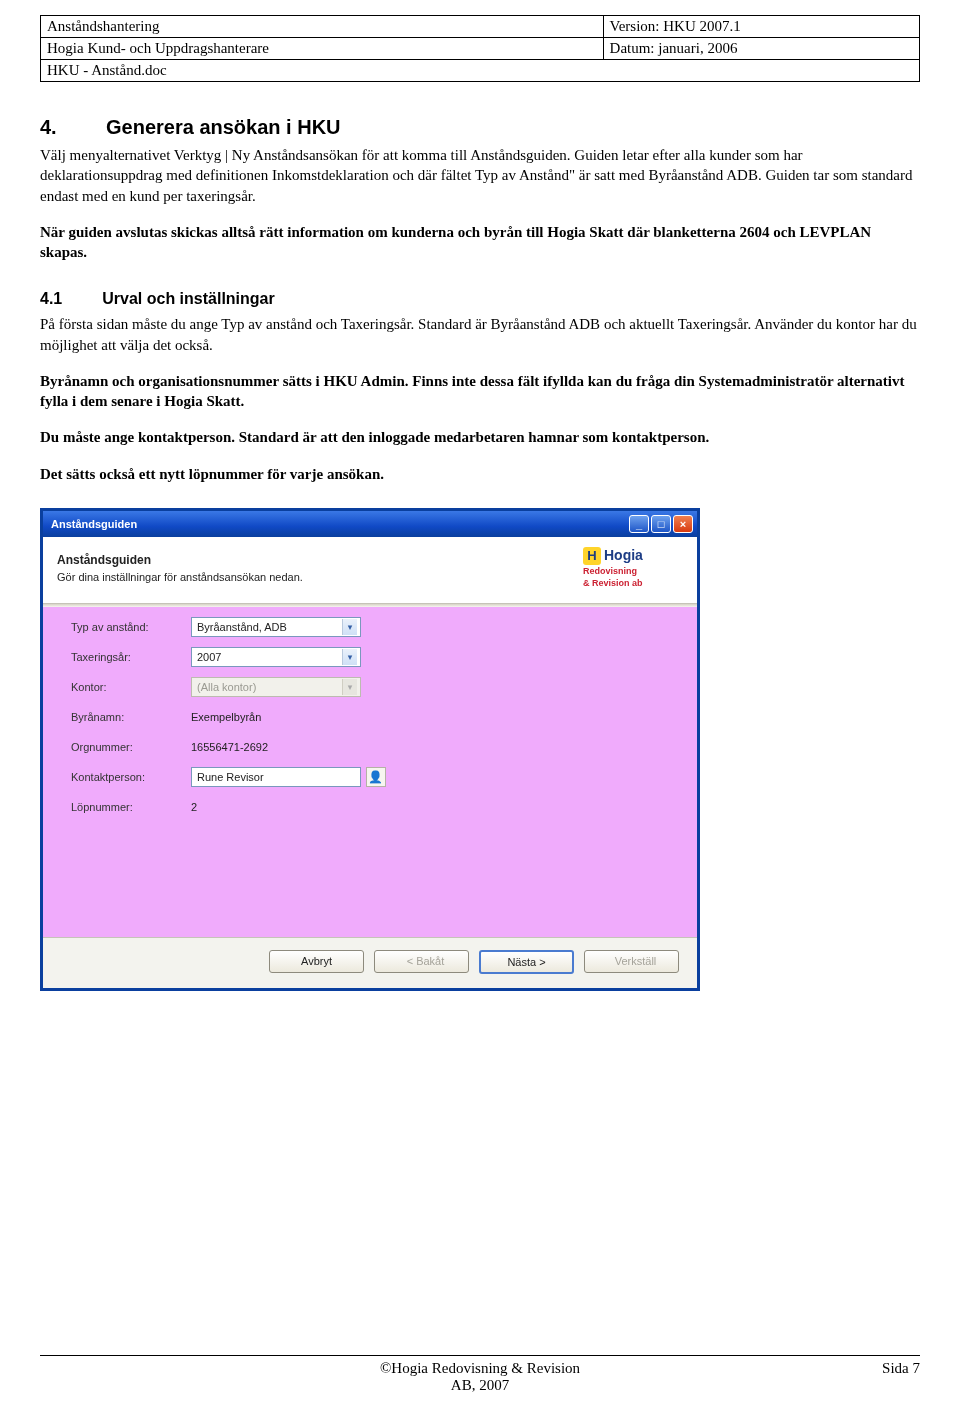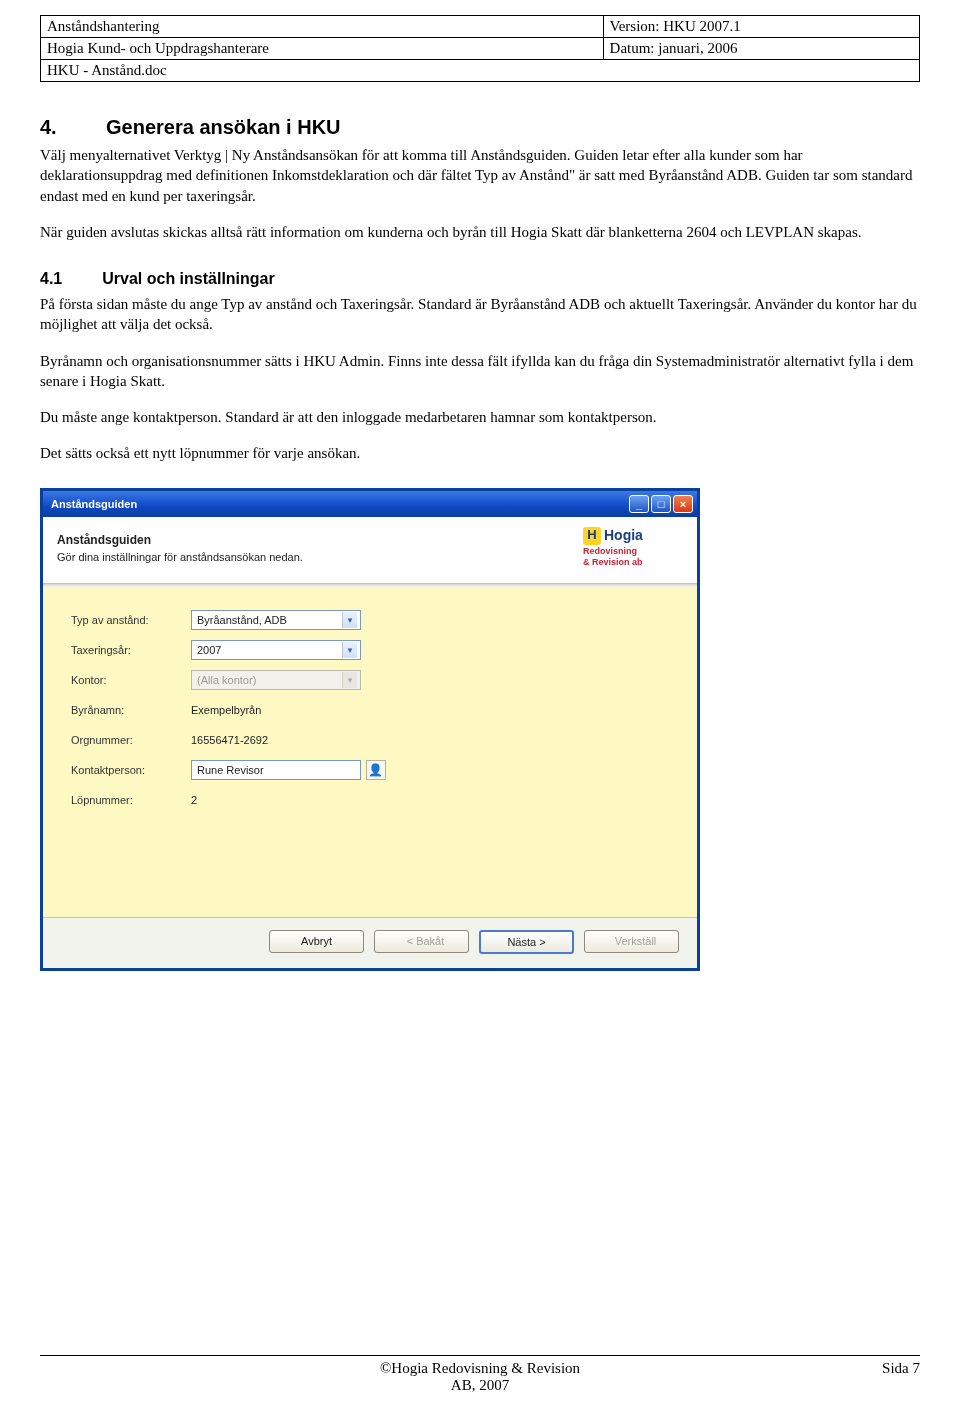--- a/index.html
+++ b/index.html
@@ -32,38 +32,38 @@
   .section-title {
     font-family: Arial, Helvetica, sans-serif;
     font-weight: bold;
     font-size: 20px;
     margin-top: 34px;
     display: flex;
     gap: 40px;
   }
   .section-title .num { min-width: 26px; }
   .para { margin-top: 6px; line-height: 1.35; }
-  .para + .para { margin-top: 16px; }
+  .para + .para { margin-top: 16px; font-weight: bold; }
 
   .subsection-title {
     font-family: Arial, Helvetica, sans-serif;
     font-weight: bold;
     font-size: 16px;
     margin-top: 28px;
     display: flex;
     gap: 40px;
     align-items: flex-end;
   }
 
   
   .shot {
     margin-top: 24px;
     width: 660px;
     border: 3px solid #0a3f9e;
-    background: #fef9c3;
+    background: #f0abfc;
     font-family: Tahoma, Arial, sans-serif;
     font-size: 11px;
     color: #222;
   }
   .titlebar {
     height: 26px;
     background: linear-gradient(#3a78e6, #1049c5 60%, #0a3f9e);
     color: #fff;
     display: flex;
     align-items: center;
@@ -104,21 +104,21 @@
     width: 18px; height: 18px; border-radius: 3px;
     background: #ffd42a; color: #1c3c80;
     display: flex; align-items: center; justify-content: center;
     font-size: 13px;
   }
   .logo .brand { font-size: 14px; }
   .logo .sub { color: #c23; font-size: 9px; margin-top: 2px; }
   .sep { height: 3px; background: linear-gradient(#d7d3c6, #f6f5ef); }
 
   .form-area {
-    padding: 18px 28px 10px 28px;
+    padding: 5px 28px 10px 28px;
     min-height: 330px;
   }
   .row { display: flex; align-items: center; height: 30px; }
   .row .lab { width: 120px; color: #333; }
   .row .valtext { font-size: 11px; }
   .combo, .field {
     height: 20px;
     border: 1px solid #7a98bd;
     background: #fff;
     display: flex; align-items: center;

